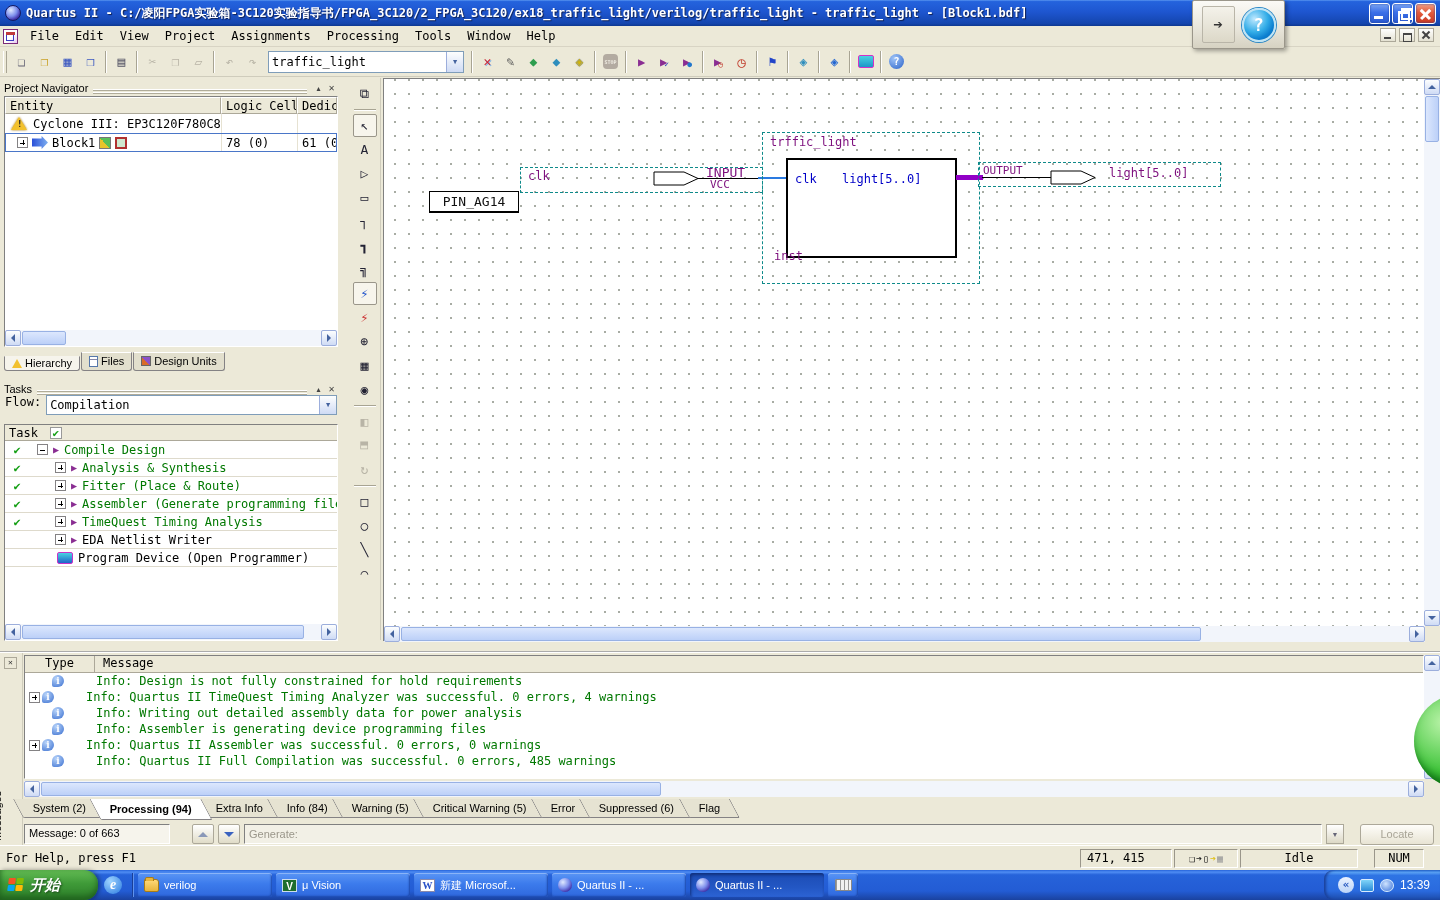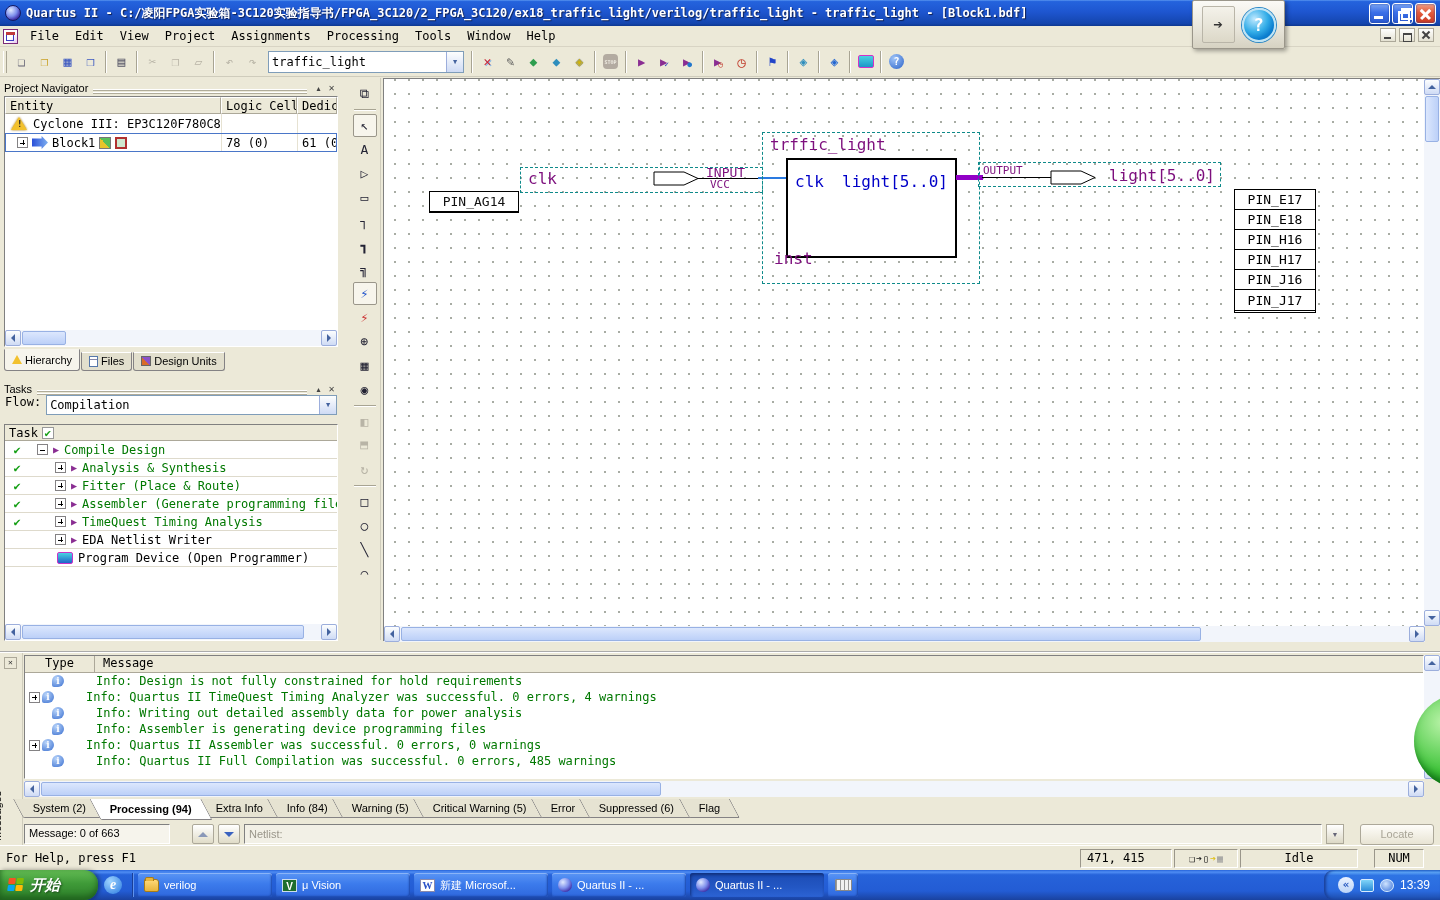--- a/index.html
+++ b/index.html
@@ -96,30 +96,30 @@
 .expbox.plus::before{content:"";position:absolute;left:4.5px;top:2px;width:1px;height:5px;background:#000;}
 .bdf-icon{width:16px;height:13px;margin:0 4px;position:relative;flex:0 0 auto;background:linear-gradient(90deg,#2a50d8,#7fb0f0);clip-path:polygon(0 20%,60% 20%,60% 0,100% 50%,60% 100%,60% 80%,0 80%);}
 .mini-sq{width:12px;height:12px;margin-left:4px;flex:0 0 auto;}
 .sq-diag{background:linear-gradient(45deg,#e8c52a 50%,#58c058 50%);border:1px solid #777;}
 .sq-red{border:2px solid #b03030;background:#cfe8cf;}
 .row-focus{outline:1px solid #4a76c8;outline-offset:-1px;}
 
 
 .xtabs{display:flex;align-items:flex-end;height:22px;padding-left:2px;font:11px "Liberation Sans",sans-serif;}
 .xtab{display:flex;align-items:center;gap:3px;padding:2px 7px 3px;border:1px solid #848284;border-top:1px solid #fff;background:#e2dfcd;border-radius:0 0 3px 3px;margin-right:1px;height:19px;}
-.xtab.active{background:#f6f4ec;height:22px;font-weight:normal;border-top:1px solid #f6f4ec;}
+.xtab.active{background:#f6f4ec;height:15px;font-weight:normal;border-top:1px solid #f6f4ec;}
 .tri-mini{width:0;height:0;border-left:5px solid transparent;border-right:5px solid transparent;border-bottom:9px solid #f2c12e;}
 .doc-mini{width:9px;height:11px;border:1px solid #5577aa;background:#fff;box-shadow:inset 0 2px 0 #fff,inset 0 3px 0 #88a;}
 .du-mini{width:10px;height:10px;background:linear-gradient(45deg,#d86a2a 50%,#8a52c8 50%);border:1px solid #666;}
 
 
 .flow-row{display:flex;align-items:flex-start;height:22px;padding:0 3px;font-size:12px;}
 .flow-combo{display:flex;flex:1;height:20px;border:1px solid #7f9db9;background:#fff;margin-left:5px;align-items:center;}
 .flow-combo span.val{flex:1;padding:0 3px;font-size:12px;}
-.task-head{height:16px;display:flex;align-items:center;background:#ece9d8;border-bottom:1px solid #aca899;font-size:12px;padding:0 4px;gap:4px;}
+.task-head{height:16px;display:flex;align-items:center;background:#ece9d8;border-bottom:1px solid #aca899;font-size:12px;padding:0 4px;gap:12px;}
 .chk-ico{color:#18a018;font-size:11px;border:1px solid #999;background:#fff;width:12px;height:12px;line-height:11px;text-align:center;}
 .task-row{display:flex;align-items:center;height:18px;border-bottom:1px solid #dedacc;background:#fff;font-size:12px;white-space:nowrap;overflow:hidden;}
 .task-row .chk{color:#17a017;width:16px;text-align:center;font-weight:bold;margin-left:4px;flex:0 0 auto;}
 .task-row .chk.empty{visibility:hidden;}
 .task-row .play{color:#8a2d92;font-size:10px;margin:0 5px;flex:0 0 auto;}
 .task-row .lbl{color:#007800;}
 .task-row .lbl.black{color:#000;}
 .task-row .ind{width:18px;flex:0 0 auto;}
 .prog-ico{width:16px;height:12px;background:linear-gradient(#4ad2e2,#1e64c8);border:1px solid #c832c8;border-radius:2px;margin:0 5px 0 2px;flex:0 0 auto;}
 
@@ -141,21 +141,21 @@
 .pal-btn.active{background:#f7f5ec;border:1px solid #9a968a;border-radius:2px;}
 .pal-btn.dis{color:#b8b4a6;}
 .pal-sep{width:22px;height:2px;border-top:1px solid #a8a493;border-bottom:1px solid #fff;margin:3px 0;flex:0 0 auto;}
 .pal-btn .blue{color:#2255cc;}
 .pal-btn .red{color:#cc3333;}
 
 
 .editor{position:absolute;left:383px;top:1px;width:1057px;height:563px;background:#ece9d8;border-left:1px solid #808080;border-top:1px solid #808080;}
 .canvas{position:absolute;left:0;top:0;width:1041px;height:547px;background:#fff;overflow:hidden;
  background-image:radial-gradient(#a8aca4 1px,transparent 1.1px);background-size:14px 14px;background-position:4px 8px;}
-.sch{position:absolute;font-size:16px;white-space:nowrap;}
+.sch{position:absolute;font-size:12px;white-space:nowrap;}
 .purple{color:#7d0f7d;}
 .blue{color:#0000c8;}
 .pin-box{position:absolute;border:1px solid #000;background:#fff;display:flex;align-items:center;justify-content:center;font-size:13px;color:#111;}
 .dash-sel{position:absolute;border:1px dashed #0e8a8a;}
 .wire{position:absolute;background:#000;}
 .wire.bluew{background:#2a7ae0;}
 .bus{position:absolute;background:#9100c6;}
 .blk-rect{position:absolute;border:2px solid #000;background:#fff;}
 .pin-stack{position:absolute;border:1px solid #000;border-bottom:3px double #000;background:#fff;}
 .pin-row{height:20px;border-bottom:1px solid #000;display:flex;align-items:center;justify-content:center;font-size:13px;}
@@ -579,28 +579,20 @@
 
         <div class="bus" style="left:572px;top:96px;width:27px;height:5px;"></div>
         <div class="dash-sel" style="left:594px;top:83px;width:243px;height:25px;"></div>
         <div class="wire" style="left:598px;top:98px;width:70px;height:1px;"></div>
         <span class="sch purple" style="left:599px;top:85px;font-size:11px;">OUTPUT</span>
         <svg style="position:absolute;left:666px;top:91px;" width="46" height="15">
           <polygon points="1,1 31,1 45,7.5 31,14 1,14" fill="#fff" stroke="#000" stroke-width="1"></polygon>
         </svg>
         <span class="sch purple" style="left:725px;top:87px;">light[5..0]</span>
 
-        <div class="pin-stack" style="left:850px;top:110px;width:82px;">
-          <div class="pin-row">PIN_E17</div>
-          <div class="pin-row">PIN_E18</div>
-          <div class="pin-row">PIN_H16</div>
-          <div class="pin-row">PIN_H17</div>
-          <div class="pin-row">PIN_J16</div>
-          <div class="pin-row">PIN_J17</div>
-        </div>
       </div>
 
       <div class="sb-h" style="left:0;top:547px;width:1041px;">
         <span class="sbtn l">
             <i></i>
           </span>
         <span class="sthumb-h" style="width:800px;"></span>
         <span style="flex:1;"></span>
         <span class="sbtn r">
             <i></i>
@@ -709,21 +701,21 @@
     <div class="msg-nav">
       <span class="msg-counter">Message: 0 of 663</span>
       <span style="width:14px;"></span>
       <span class="nav-btn up">
           <i></i>
         </span>
       <span class="nav-btn down">
           <i></i>
         </span>
       <span class="loc-field">
-          <span>Netlist:</span>
+          <span>Generate:</span>
         </span>
       <span class="loc-drop">
           <span>▼</span>
         </span>
       <span style="width:8px;"></span>
       <span class="locate-btn">Locate</span>
     </div>
   </div>
 
   <div class="statusbar">

